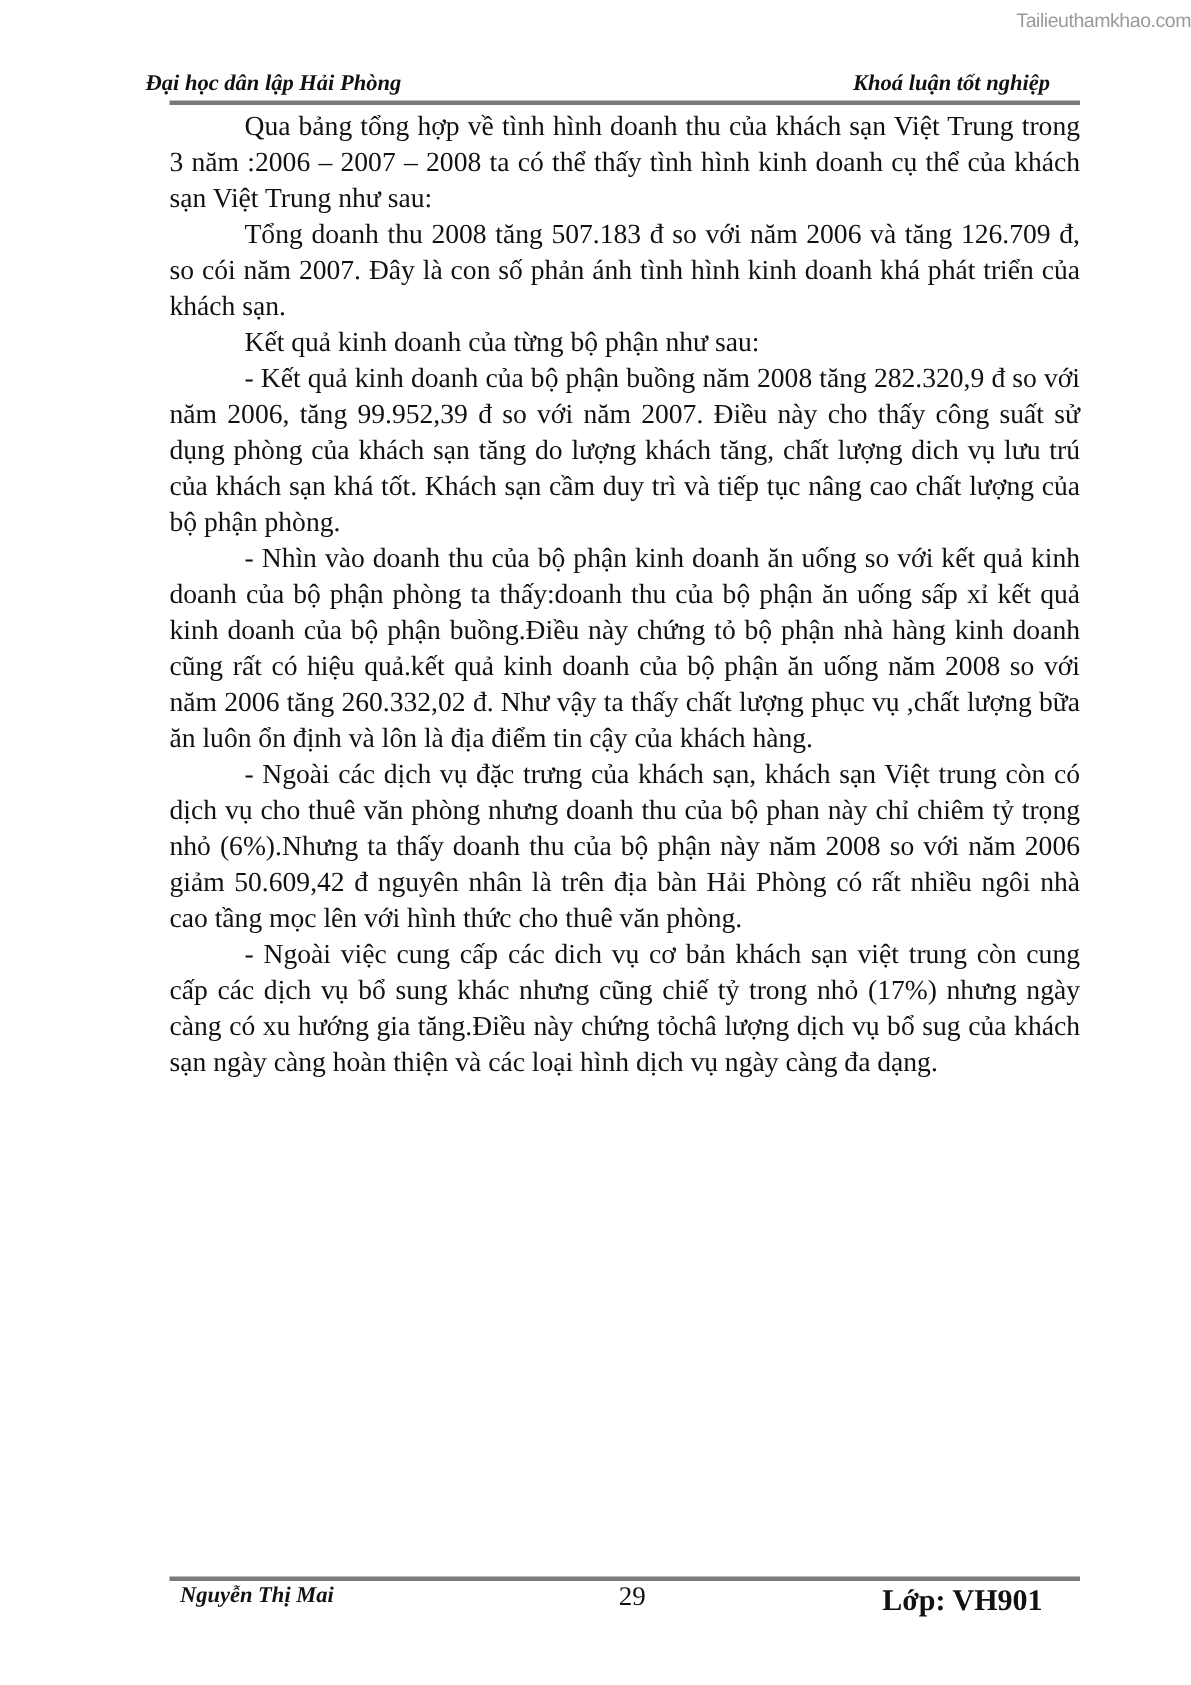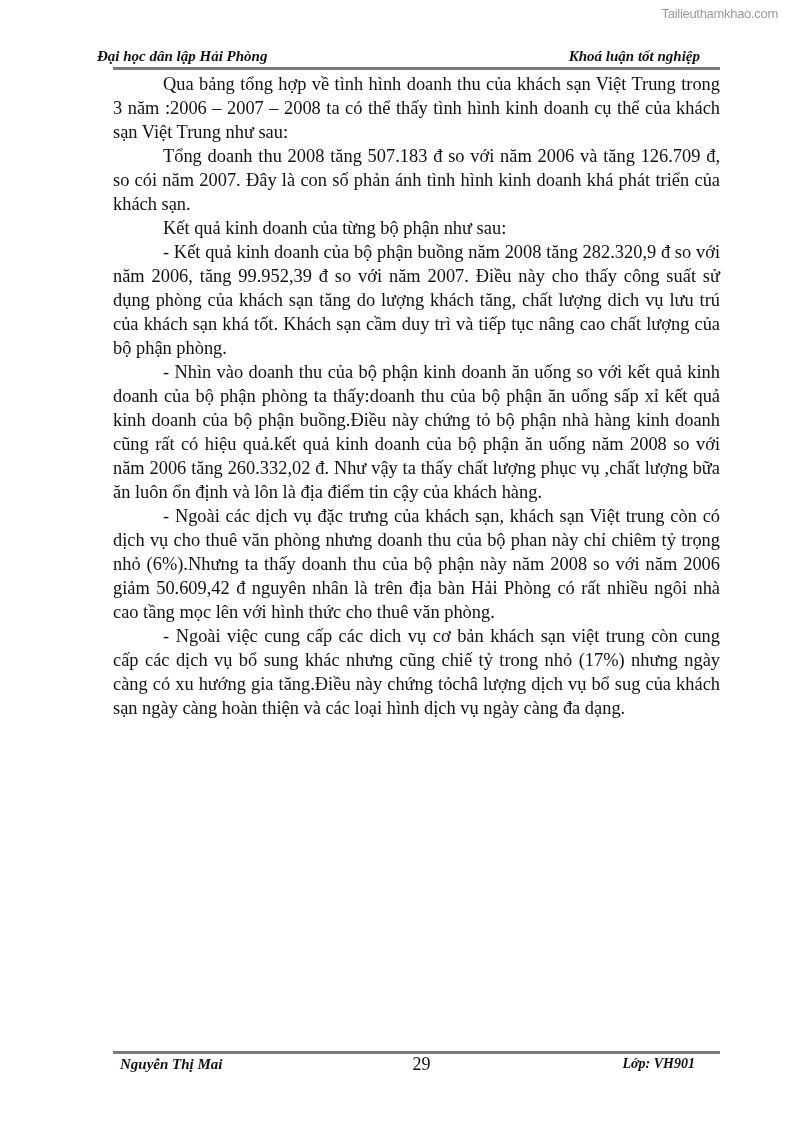--- a/index.html
+++ b/index.html
@@ -1,18 +1,18 @@
 <!DOCTYPE html>
 <html><head>
   <meta charset="utf-8">
   <style>
     html, body { margin: 0; padding: 0; background: #ffffff; }
     body { width: 794px; height: 1123px; position: relative; overflow: hidden; }
     .watermark {
-      position: absolute; top: 6px; right: 16px;
+      position: absolute; top: 6px; right: 0;
       font-family: "Liberation Sans", sans-serif; font-size: 13px; color: #9a9a9a;
       letter-spacing: -0.3px;
     }
     .header {
       position: absolute; top: 48px; left: 95px; width: 607px; height: 20px;
       font-family: "Liberation Serif", serif; font-style: italic; font-weight: bold;
       font-size: 15px; color: #111;
     }
     .header .left { position: absolute; left: 2px; top: 0; }
     .header .right { position: absolute; right: 2px; top: 0; }
@@ -26,21 +26,21 @@
       font-family: "Liberation Serif", serif; font-size: 18.4px; line-height: 24px;
       color: #111; text-align: justify;
     }
     .body-text p { margin: 0; text-indent: 50px; }
     .footer {
       position: absolute; top: 1056px; left: 118px; width: 607px; height: 22px;
       font-family: "Liberation Serif", serif; color: #111;
     }
     .footer .author { position: absolute; left: 2px; top: 0; font-style: italic; font-weight: bold; font-size: 15px; }
     .footer .page { position: absolute; left: 0; right: 0; text-align: center; top: -2px; font-size: 18px; }
-    .footer .cls { position: absolute; right: 30px; top: 0; font-style: italic; font-weight: bold; font-size: 14px; text-align: right; }
+    .footer .cls { position: absolute; right: 30px; top: 0; font-weight: bold; font-size: 20px; text-align: right; }
   </style>
 </head>
 <body>
 
 <div class="watermark">Tailieuthamkhao.com</div>
 
 <div class="header">
   <span class="left">Đại học dân lập Hải Phòng</span>
   <span class="right">Khoá luận tốt nghiệp</span>
 </div>

